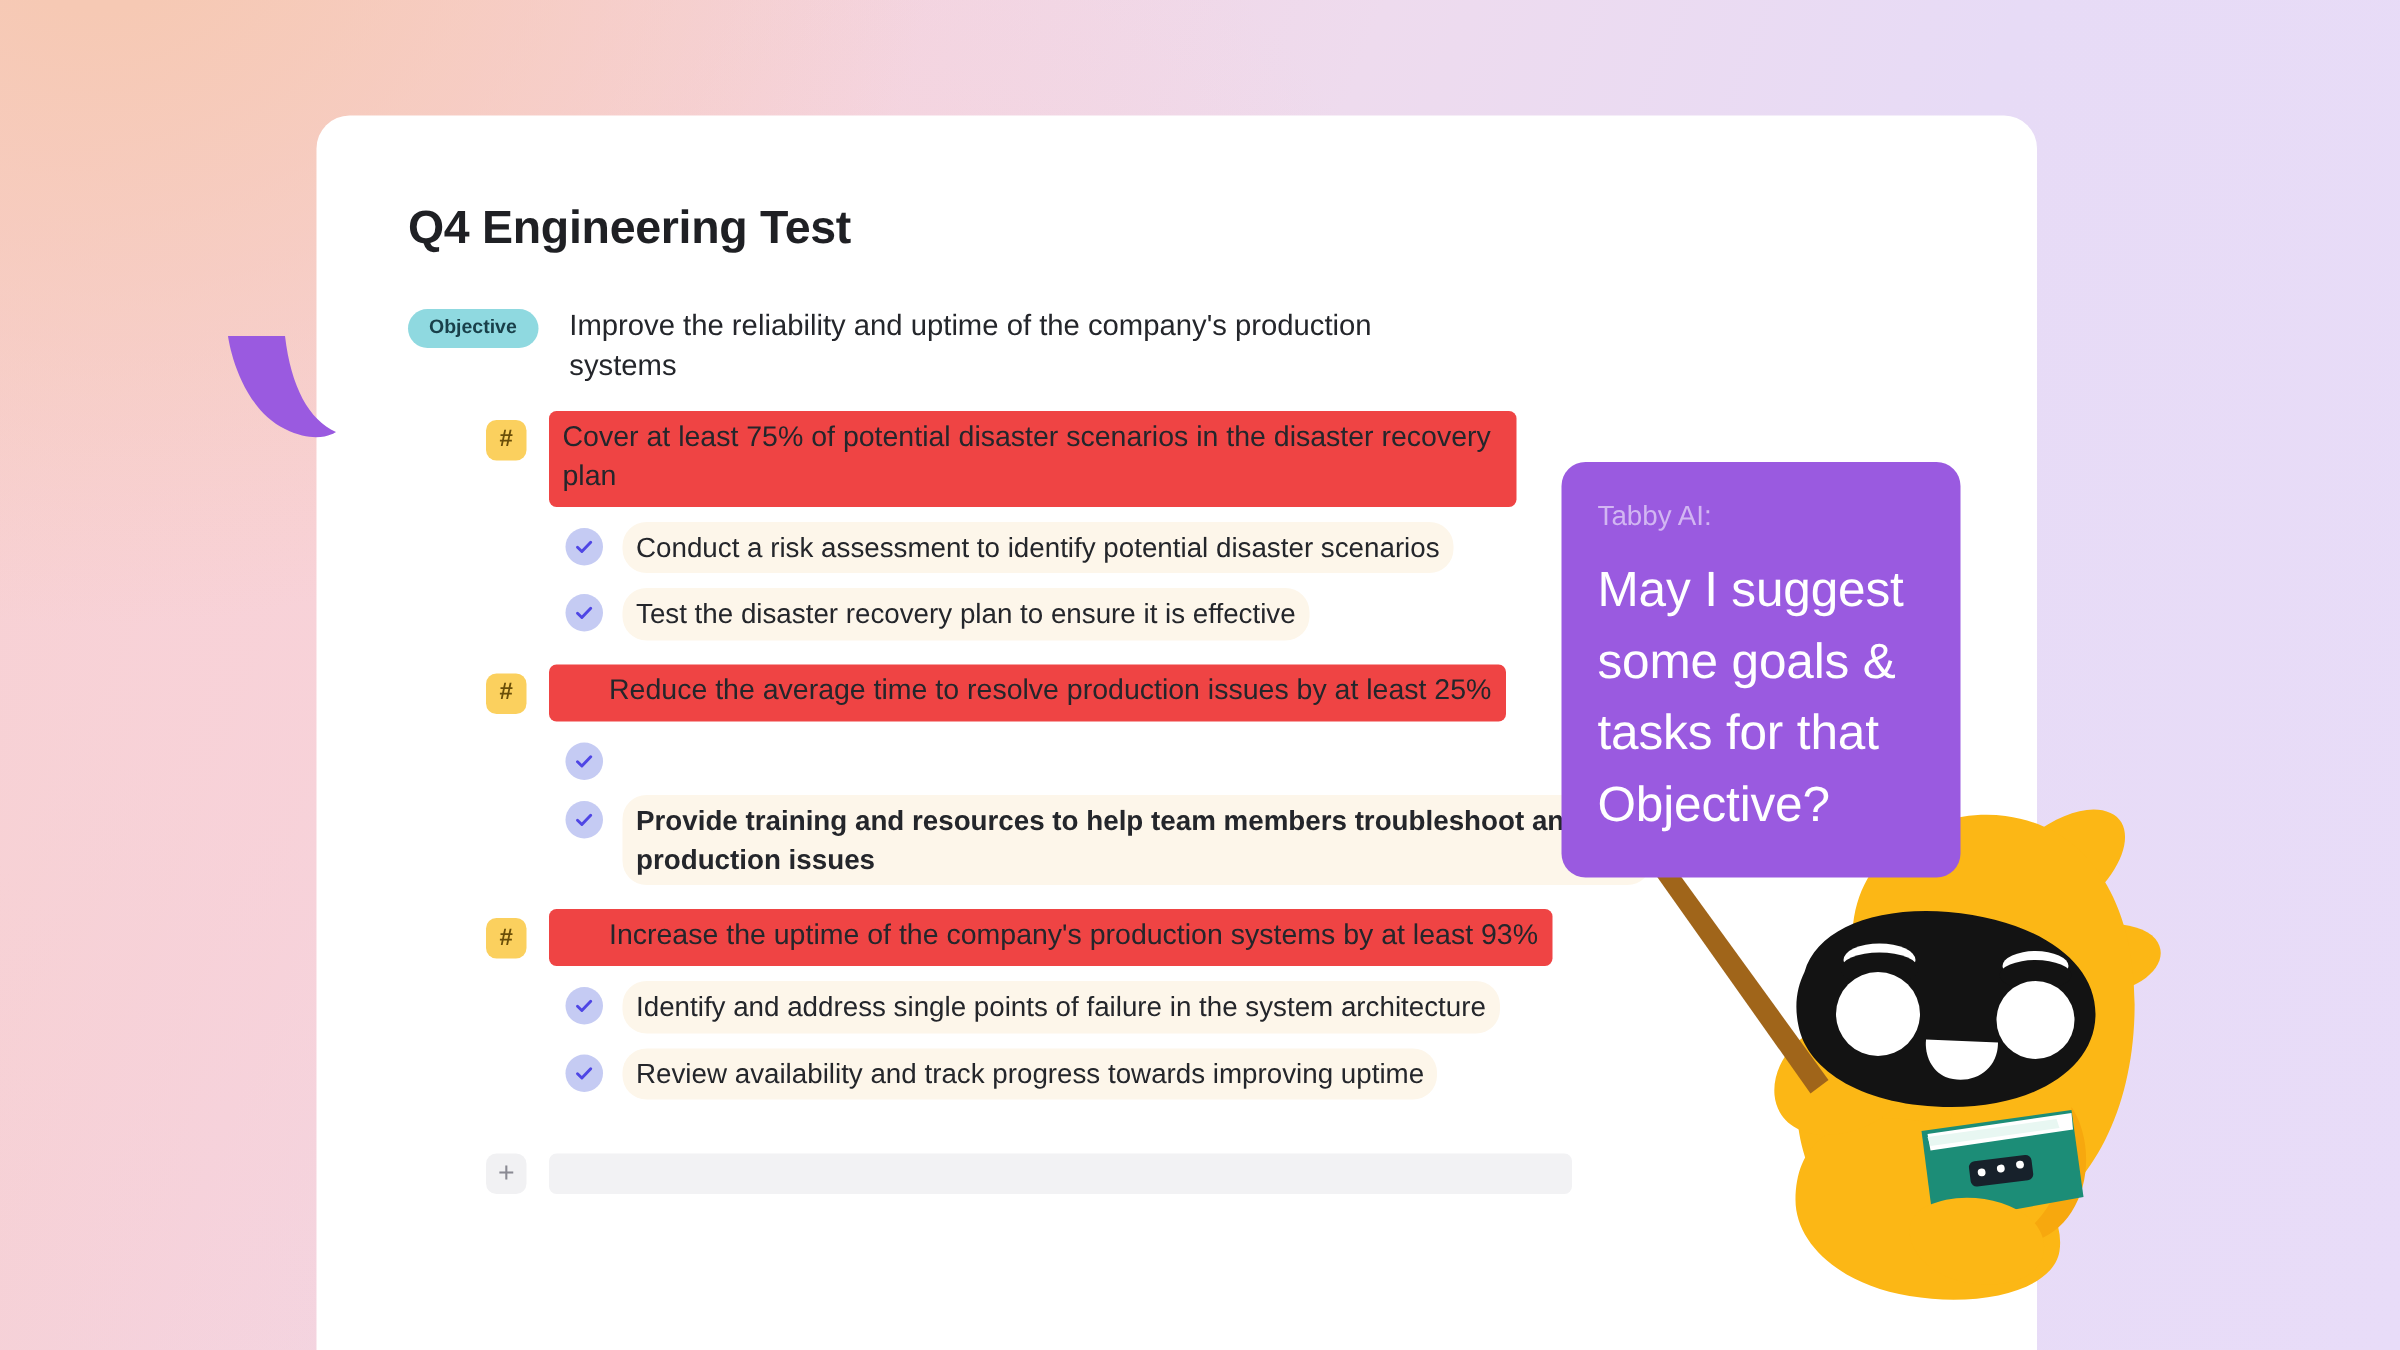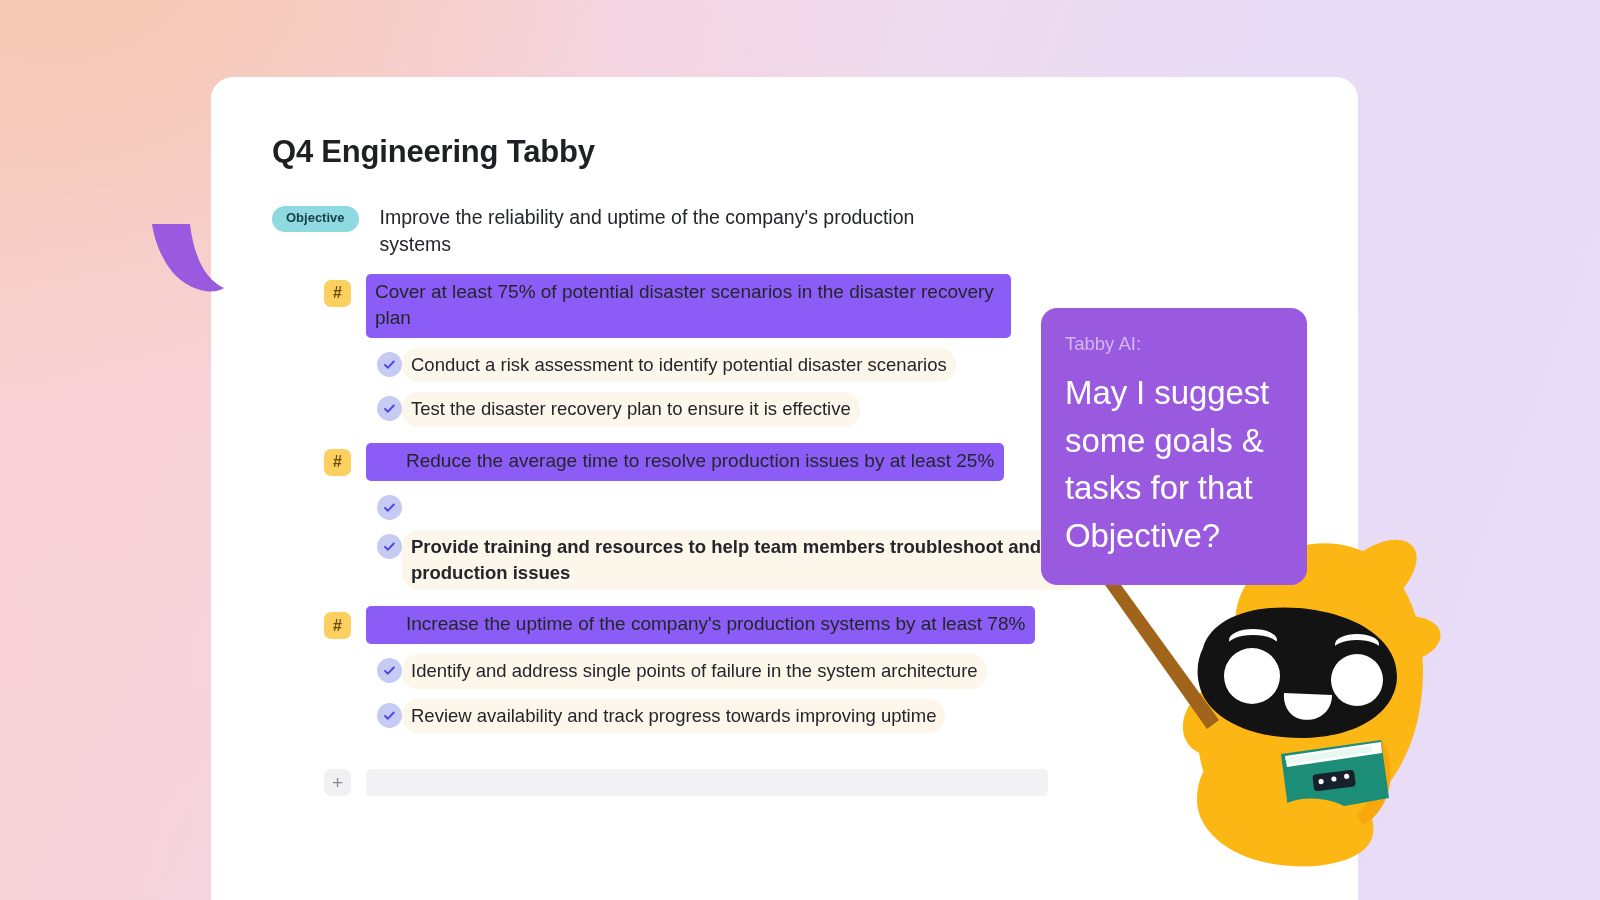--- a/index.html
+++ b/index.html
@@ -97,21 +97,21 @@
     justify-content: center;
     margin-top: 3px;
     line-height: 1;
   }
 
   .goal-text {
     margin-left: 15px;
     font-size: 19px;
     color: #24262b;
     line-height: 1.38;
-    background: #8b5cf6;
+    background: #ef4444;
     padding: 5px 10px 7px 9px;
     border-radius: 5px;
     margin-top: -3px;
   }
 
   .goal-text.wide   { width: 645px; }
   .goal-text.single { white-space: nowrap; padding-left: 40px; }
 
   
   .check-circle {
@@ -120,21 +120,21 @@
     border-radius: 50%;
     background: #c5cbf3;
     display: flex;
     align-items: center;
     justify-content: center;
     margin-top: 2px;
   }
   .check-circle svg { display: block; }
 
   .task-text {
-    margin-left: 0;
+    margin-left: 13px;
     font-size: 18.5px;
     color: #24262b;
     line-height: 1.38;
     background: #fdf6ea;
     padding: 4px 9px 5px 9px;
     border-radius: 16px;
     margin-top: -2px;
   }
   .task-text.wrap2 { width: 686px; font-weight: bold; }
 
@@ -214,21 +214,21 @@
     height: 370px;
     z-index: 20;
   }
 </style>
 </head>
 <body>
 
 <div id="app-card">
   <div id="card-inner">
 
-    <h1 id="page-title">Q4 Engineering Tabby</h1>
+    <h1 id="page-title">Q4 Engineering Test</h1>
 
     <div id="objective-row">
       <span id="objective-badge">Objective</span>
       <span id="objective-text">Improve the reliability and uptime of the company's production systems</span>
     </div>
 
     <div class="goal-row">
       <span class="hash-tile">#</span>
       <span class="goal-text wide">Cover at least 75% of potential disaster scenarios in the disaster recovery plan</span>
     </div>
@@ -268,21 +268,21 @@
       <span class="check-circle">
         <svg width="15" height="15" viewBox="0 0 16 16" aria-hidden="true">
           <path d="M3.2 8.4 L6.3 11.4 L12.6 4.8" fill="none" stroke="#4f46e5" stroke-width="2.1" stroke-linecap="round" stroke-linejoin="round"></path>
         </svg>
       </span>
       <span class="task-text wrap2">Provide training and resources to help team members troubleshoot and fix production issues</span>
     </div>
 
     <div class="goal-row">
       <span class="hash-tile">#</span>
-      <span class="goal-text single">Increase the uptime of the company's production systems by at least 78%</span>
+      <span class="goal-text single">Increase the uptime of the company's production systems by at least 93%</span>
     </div>
 
     <div class="task-row">
       <span class="check-circle">
         <svg width="15" height="15" viewBox="0 0 16 16" aria-hidden="true">
           <path d="M3.2 8.4 L6.3 11.4 L12.6 4.8" fill="none" stroke="#4f46e5" stroke-width="2.1" stroke-linecap="round" stroke-linejoin="round"></path>
         </svg>
       </span>
       <span class="task-text">Identify and address single points of failure in the system architecture</span>
     </div>

